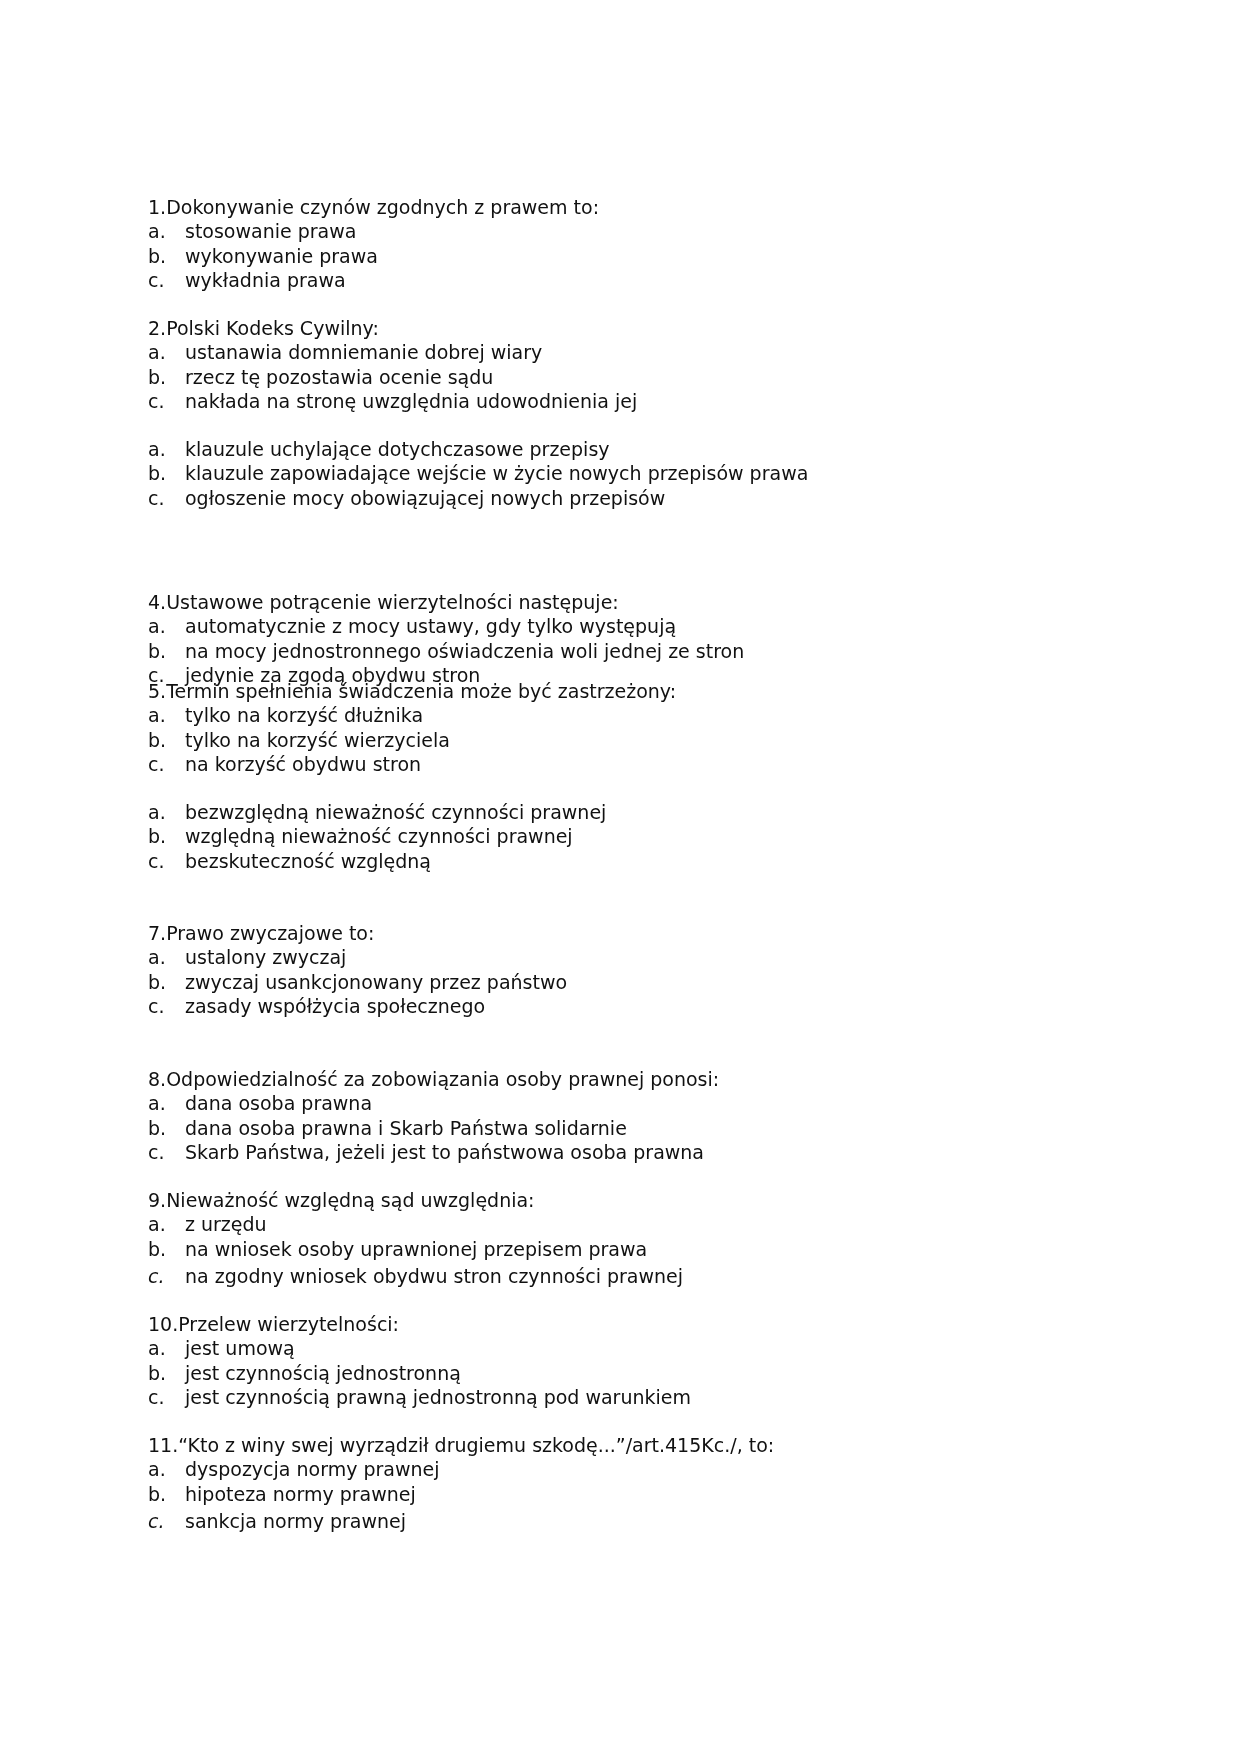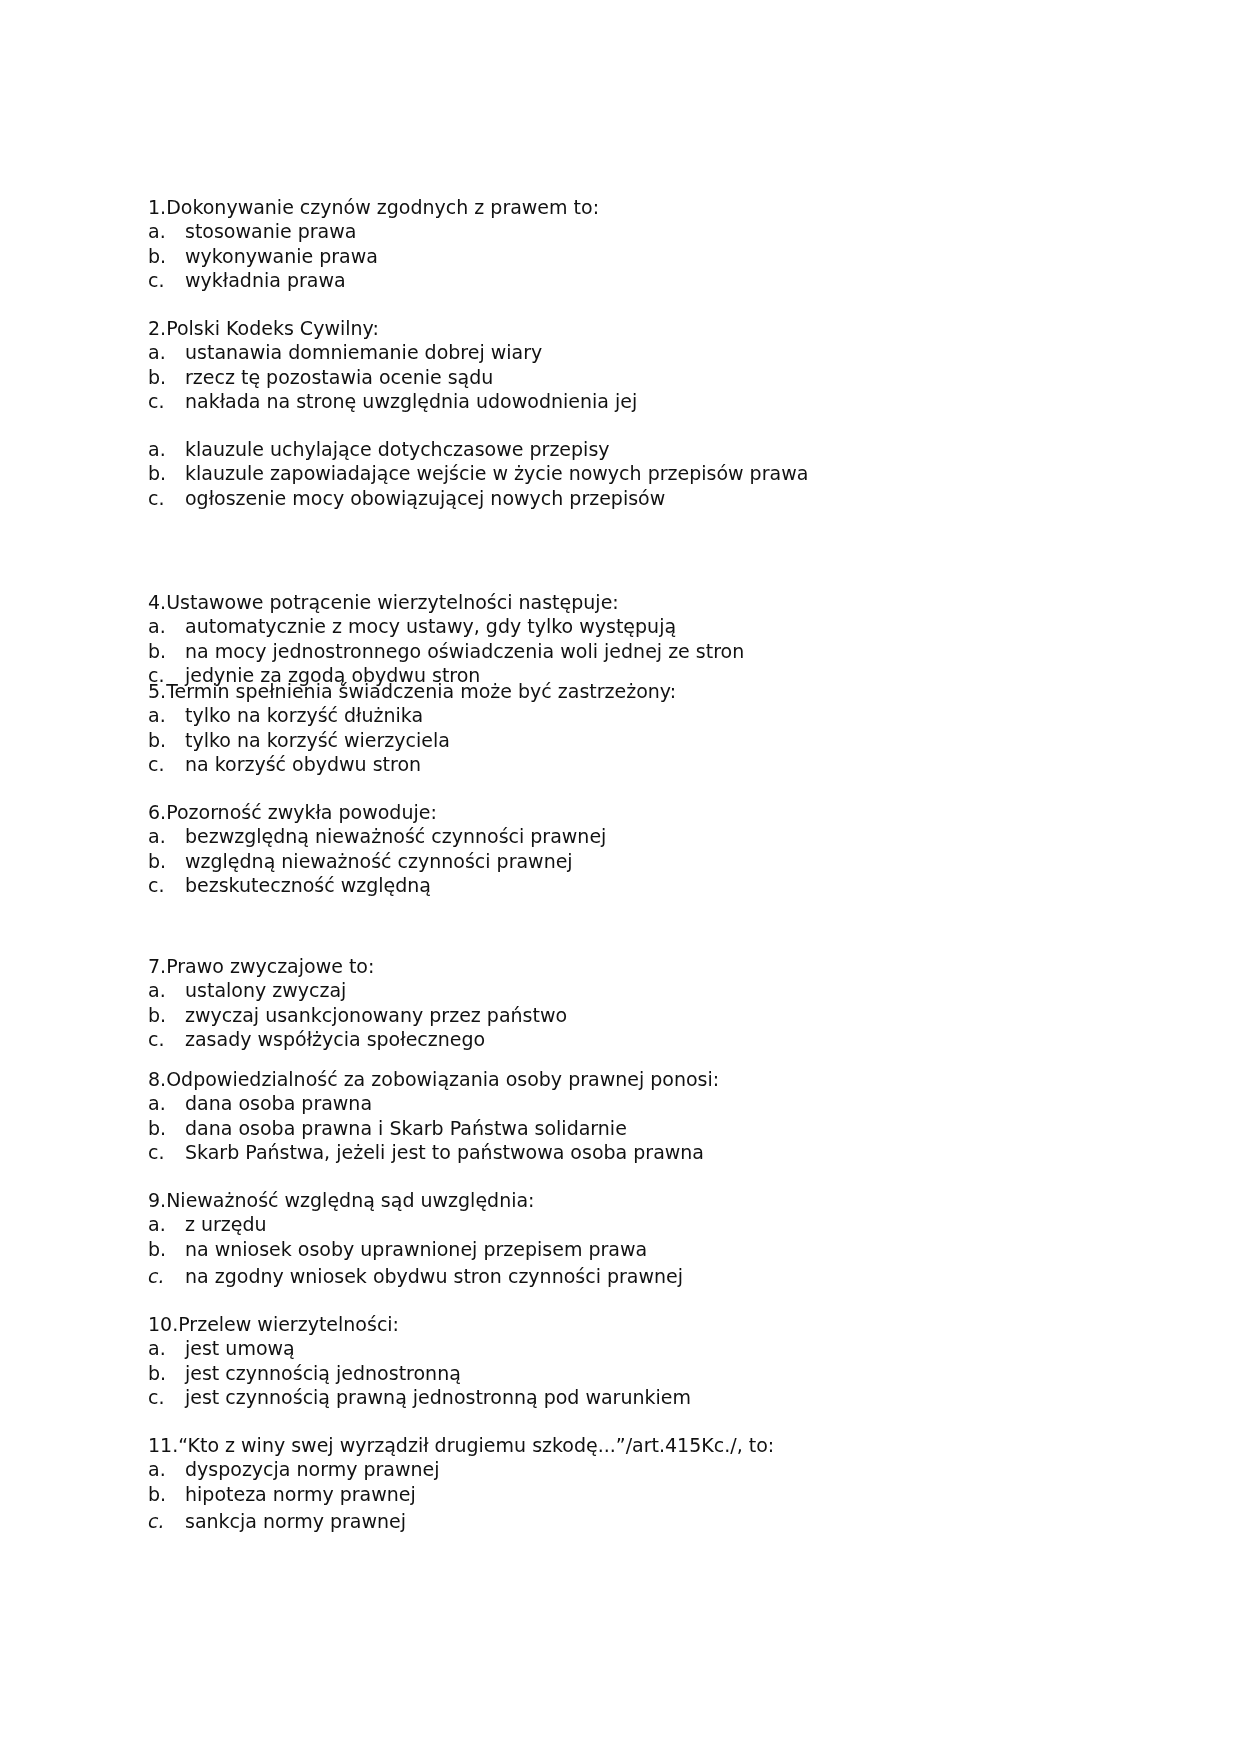--- a/index.html
+++ b/index.html
@@ -128,36 +128,35 @@
         <span class="lbl">b.</span>
         <span>tylko na korzyść wierzyciela</span>
       </div>
     <div class="option">
         <span class="lbl">c.</span>
         <span>na korzyść obydwu stron</span>
       </div>
   </div>
 
   <div class="question" style="top:800px;">
-    <div class="q-title"><span>6.</span><span>Pozorność zwykła powoduje:</span></div>
     <div class="option">
         <span class="lbl">a.</span>
         <span>bezwzględną nieważność czynności prawnej</span>
       </div>
     <div class="option">
         <span class="lbl">b.</span>
         <span>względną nieważność czynności prawnej</span>
       </div>
     <div class="option">
         <span class="lbl">c.</span>
         <span>bezskuteczność względną</span>
       </div>
   </div>
 
-  <div class="question" style="top:921px;margin-top:33px;">
+  <div class="question" style="top:921px;">
     <div class="q-title"><span>7.</span><span>Prawo zwyczajowe to:</span></div>
     <div class="option">
         <span class="lbl">a.</span>
         <span>ustalony zwyczaj</span>
       </div>
     <div class="option">
         <span class="lbl">b.</span>
         <span>zwyczaj usankcjonowany przez państwo</span>
       </div>
     <div class="option">

